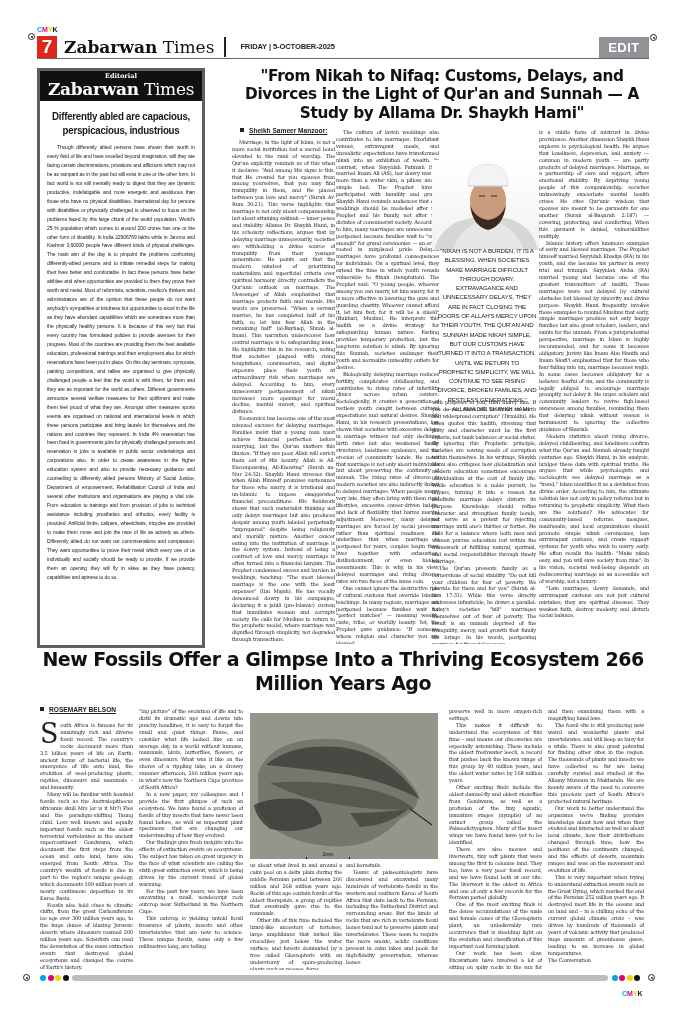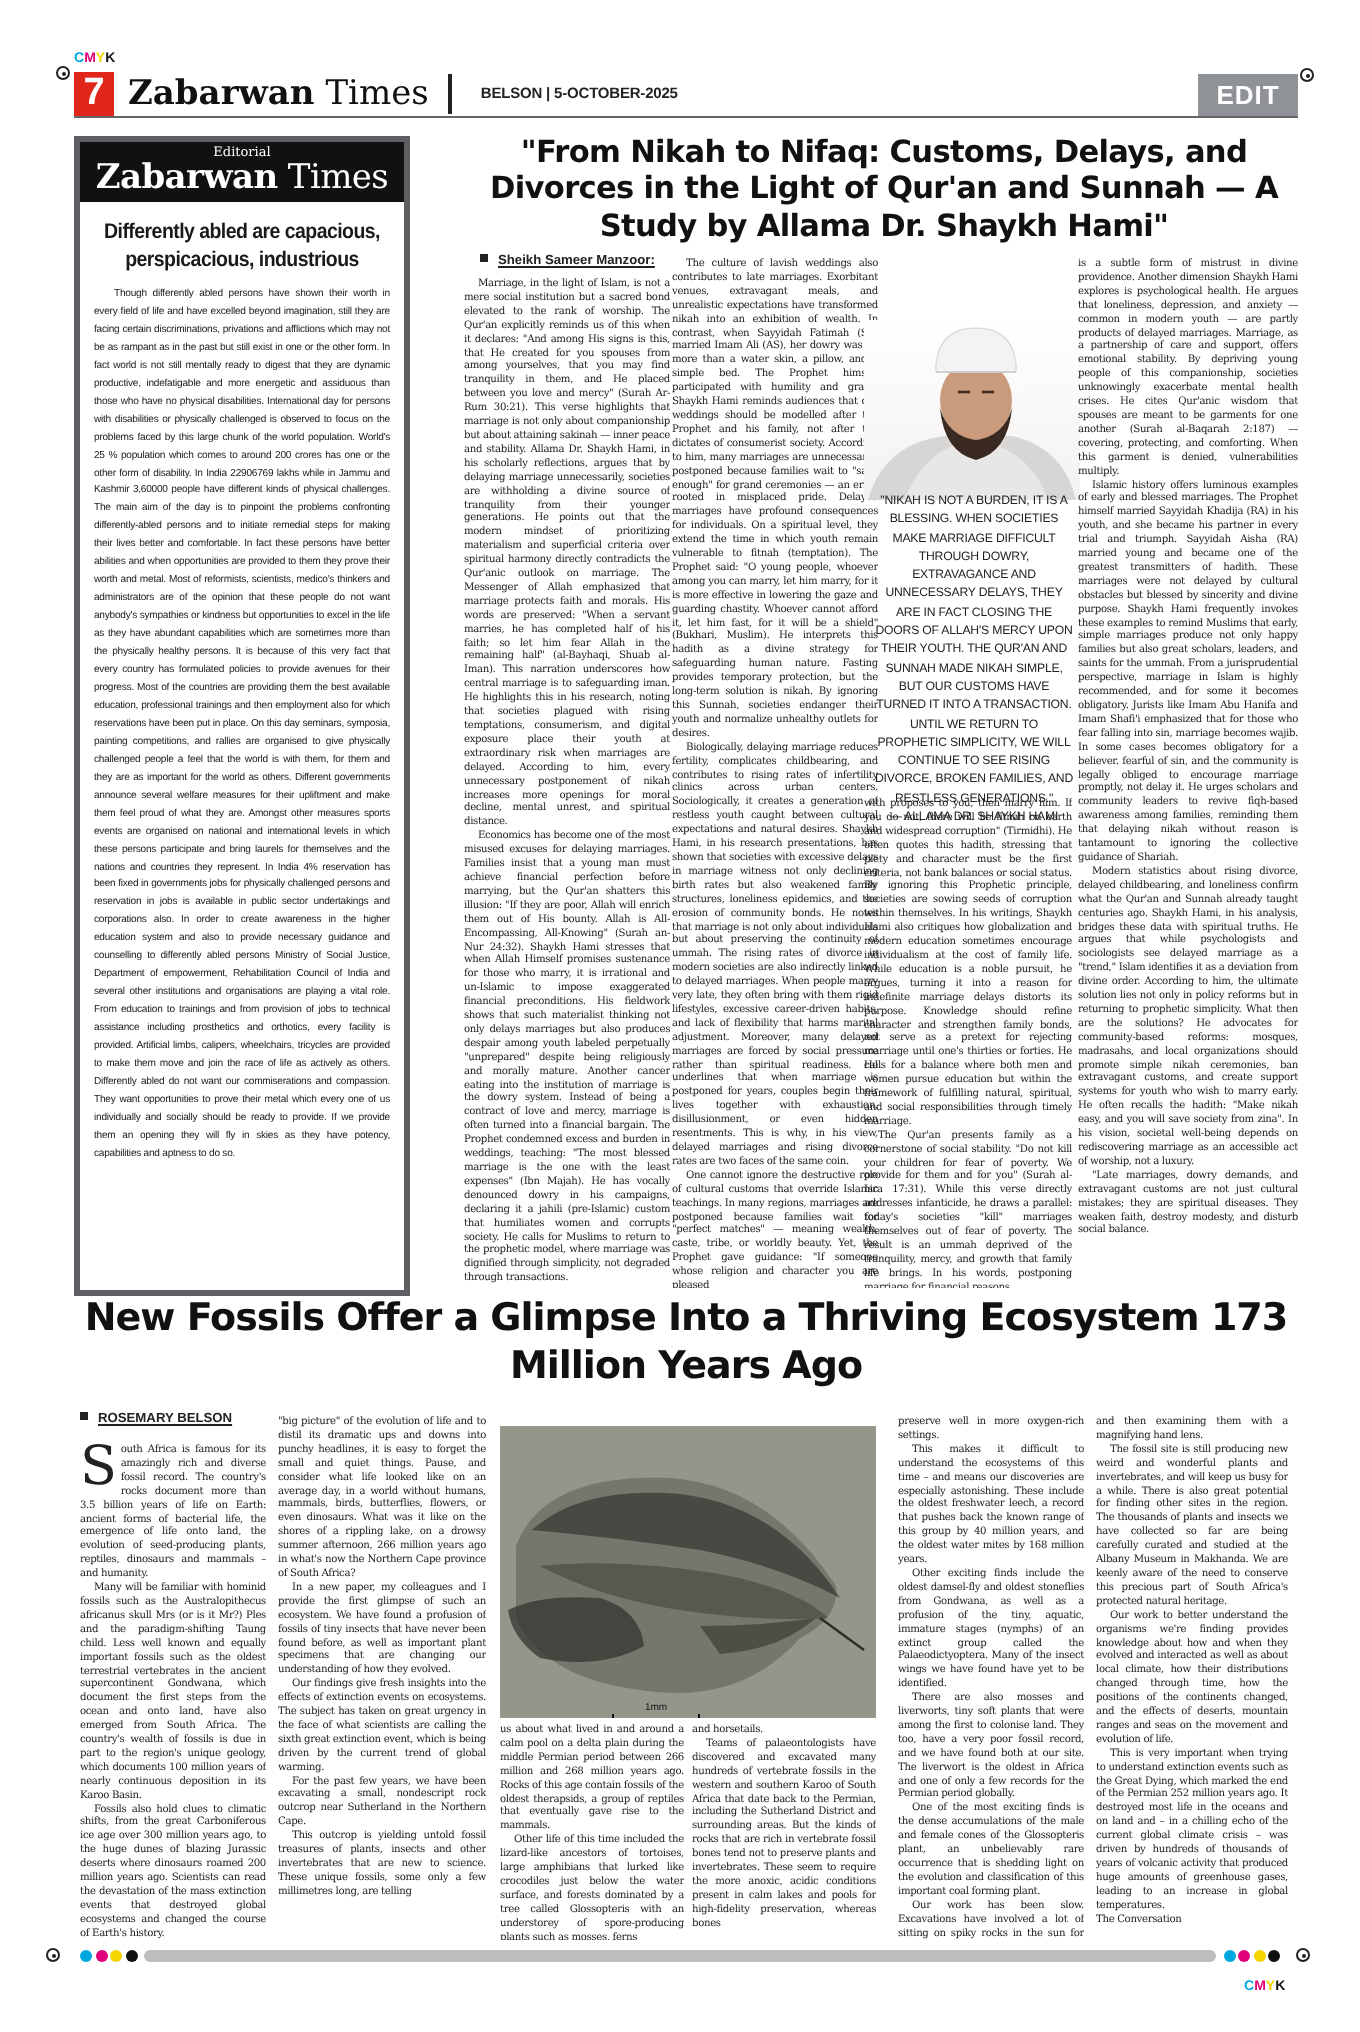--- a/index.html
+++ b/index.html
@@ -17,21 +17,21 @@
   .brand { font-family: "DejaVu Serif", serif; font-size: 17px; margin-left: 7px; line-height: 22px; color: #111; }
   .brand b { font-weight: 700; }
   .mast-sep { width: 2px; height: 20px; background: #222; margin: 0 14px 1px 10px; }
   .mast-date { font-family: "Liberation Sans", sans-serif; font-size: 7.5px; font-weight: 700; color: #222; line-height: 22px; letter-spacing: -0.1px; }
   .mast-date span.pipe { margin: 0 2px; }
   .edit-tab { position: absolute; right: 0; bottom: 0; width: 50px; height: 21px; background: #8f9296; color: #fff; font-family: "Liberation Sans", sans-serif; font-weight: 700; font-size: 13px; text-align: center; line-height: 22px; letter-spacing: 0.5px; }
 
   
   .editorial { position: absolute; left: 37px; top: 68px; width: 168px; height: 580px; border: 3px solid #5d5f62; background: #fff; }
   .ed-head { background: #111; color: #fff; text-align: center; padding: 2px 0 3px; }
-  .ed-kicker { font-family: "DejaVu Serif", serif; font-weight: 400; font-size: 6.5px; line-height: 7px; }
+  .ed-kicker { font-family: "DejaVu Serif", serif; font-weight: 700; font-size: 6.5px; line-height: 7px; }
   .ed-brand { font-family: "DejaVu Serif", serif; font-size: 17px; line-height: 18px; letter-spacing: -0.3px; }
   .ed-brand b { font-weight: 700; }
   .ed-title { font-family: "Liberation Sans", sans-serif; font-weight: 700; font-size: 10.6px; line-height: 14px; text-align: center; margin: 8px 4px 6px; letter-spacing: -0.3px; transform: scaleX(0.92); }
   .ed-body { font-family: "Liberation Sans", sans-serif; font-size: 5.05px; line-height: 8.95px; text-align: justify; padding: 0 7px; text-indent: 10px; letter-spacing: -0.12px; color: #1a1a1a; }
 
   
   .nk-headline { position: absolute; left: 232px; top: 67px; width: 420px; font-family: "DejaVu Sans", sans-serif; font-weight: 700; font-size: 15.3px; line-height: 18.4px; text-align: center; color: #111; letter-spacing: -0.35px; }
   .byline { position: absolute; font-family: "Liberation Sans", sans-serif; font-weight: 700; font-size: 6.6px; color: #222; }
   .byline .sq { display: inline-block; width: 4px; height: 4px; background: #222; margin-right: 5px; vertical-align: 1px; }
   .byline .nm { text-decoration: underline; }
@@ -60,21 +60,21 @@
 <div class="reg-mark" style="left:28px;top:33px;"></div>
 <div class="cmyk-tag" style="left:37px;top:26px;">
   <span class="c">C</span><span class="m">M</span><span class="y">Y</span><span class="k">K</span>
 </div>
 <div class="reg-mark" style="left:650px;top:34px;"></div>
 
 <header class="masthead">
   <div class="page-num">7</div>
   <div class="brand"><b>Zabarwan</b><span> Times</span></div>
   <div class="mast-sep"></div>
-  <div class="mast-date"><span>BELSON</span><span class="pipe">|</span><span>5-OCTOBER-2025</span></div>
+  <div class="mast-date"><span>FRIDAY</span><span class="pipe">|</span><span>5-OCTOBER-2025</span></div>
   <div class="edit-tab">EDIT</div>
 </header>
 
 <section class="editorial">
   <div class="ed-head">
     <div class="ed-kicker">Editorial</div>
     <div class="ed-brand"><b>Zabarwan</b><span> Times</span></div>
   </div>
   <h2 class="ed-title">Differently abled are capacious, perspicacious, industrious</h2>
   <p class="ed-body">Though differently abled persons have shown their worth in every field of life and have excelled beyond imagination, still they are facing certain discriminations, privations and afflictions which may not be as rampant as in the past but still exist in one or the other form. In fact world is not still mentally ready to digest that they are dynamic productive, indefatigable and more energetic and assiduous than those who have no physical disabilities. International day for persons with disabilities or physically challenged is observed to focus on the problems faced by this large chunk of the world population. World's 25 % population which comes to around 200 crores has one or the other form of disability. In India 22906769 lakhs while in Jammu and Kashmir 3,60000 people have different kinds of physical challenges. The main aim of the day is to pinpoint the problems confronting differently-abled persons and to initiate remedial steps for making their lives better and comfortable. In fact these persons have better abilities and when opportunities are provided to them they prove their worth and metal. Most of reformists, scientists, medico's thinkers and administrators are of the opinion that these people do not want anybody's sympathies or kindness but opportunities to excel in the life as they have abundant capabilities which are sometimes more than the physically healthy persons. It is because of this very fact that every country has formulated policies to provide avenues for their progress. Most of the countries are providing them the best available education, professional trainings and then employment also for which reservations have been put in place. On this day seminars, symposia, painting competitions, and rallies are organised to give physically challenged people a feel that the world is with them, for them and they are as important for the world as others. Different governments announce several welfare measures for their upliftment and make them feel proud of what they are. Amongst other measures sports events are organised on national and international levels in which these persons participate and bring laurels for themselves and the nations and countries they represent. In India 4% reservation has been fixed in governments jobs for physically challenged persons and reservation in jobs is available in public sector undertakings and corporations also. In order to create awareness in the higher education system and also to provide necessary guidance and counselling to differently abled persons Ministry of Social Justice, Department of empowerment, Rehabilitation Council of India and several other institutions and organisations are playing a vital role. From education to trainings and from provision of jobs to technical assistance including prosthetics and orthotics, every facility is provided. Artificial limbs, calipers, wheelchairs, tricycles are provided to make them move and join the race of life as actively as others. Differently abled do not want our commiserations and compassion. They want opportunities to prove their metal which every one of us individually and socially should be ready to provide. If we provide them an opening they will fly in skies as they have potency, capabilities and aptness to do so.</p>
@@ -119,21 +119,21 @@
   <p class="noind">with proposes to you, then marry him. If you do not, there will be fitnah on earth and widespread corruption" (Tirmidhi). He often quotes this hadith, stressing that piety and character must be the first criteria, not bank balances or social status. By ignoring this Prophetic principle, societies are sowing seeds of corruption within themselves. In his writings, Shaykh Hami also critiques how globalization and modern education sometimes encourage individualism at the cost of family life. While education is a noble pursuit, he argues, turning it into a reason for indefinite marriage delays distorts its purpose. Knowledge should refine character and strengthen family bonds, not serve as a pretext for rejecting marriage until one's thirties or forties. He calls for a balance where both men and women pursue education but within the framework of fulfilling natural, spiritual, and social responsibilities through timely marriage.</p>
   <p>The Qur'an presents family as a cornerstone of social stability. "Do not kill your children for fear of poverty. We provide for them and for you" (Surah al-Isra 17:31). While this verse directly addresses infanticide, he draws a parallel: today's societies "kill" marriages themselves out of fear of poverty. The result is an ummah deprived of the tranquility, mercy, and growth that family life brings. In his words, postponing marriage for financial reasons</p>
 </div>
 <div class="col" style="left:539px;top:129px;width:110px;height:515px;overflow:hidden;">
   <p class="noind">is a subtle form of mistrust in divine providence. Another dimension Shaykh Hami explores is psychological health. He argues that loneliness, depression, and anxiety — common in modern youth — are partly products of delayed marriages. Marriage, as a partnership of care and support, offers emotional stability. By depriving young people of this companionship, societies unknowingly exacerbate mental health crises. He cites Qur'anic wisdom that spouses are meant to be garments for one another (Surah al-Baqarah 2:187) — covering, protecting, and comforting. When this garment is denied, vulnerabilities multiply.</p>
   <p>Islamic history offers luminous examples of early and blessed marriages. The Prophet himself married Sayyidah Khadija (RA) in his youth, and she became his partner in every trial and triumph. Sayyidah Aisha (RA) married young and became one of the greatest transmitters of hadith. These marriages were not delayed by cultural obstacles but blessed by sincerity and divine purpose. Shaykh Hami frequently invokes these examples to remind Muslims that early, simple marriages produce not only happy families but also great scholars, leaders, and saints for the ummah. From a jurisprudential perspective, marriage in Islam is highly recommended, and for some it becomes obligatory. Jurists like Imam Abu Hanifa and Imam Shafi'i emphasized that for those who fear falling into sin, marriage becomes wajib. In some cases becomes obligatory for a believer. fearful of sin, and the community is legally obliged to encourage marriage promptly, not delay it. He urges scholars and community leaders to revive fiqh-based awareness among families, reminding them that delaying nikah without reason is tantamount to ignoring the collective guidance of Shariah.</p>
   <p>Modern statistics about rising divorce, delayed childbearing, and loneliness confirm what the Qur'an and Sunnah already taught centuries ago. Shaykh Hami, in his analysis, bridges these data with spiritual truths. He argues that while psychologists and sociologists see delayed marriage as a "trend," Islam identifies it as a deviation from divine order. According to him, the ultimate solution lies not only in policy reforms but in returning to prophetic simplicity. What then are the solutions? He advocates for community-based reforms: mosques, madrasahs, and local organizations should promote simple nikah ceremonies, ban extravagant customs, and create support systems for youth who wish to marry early. He often recalls the hadith: "Make nikah easy, and you will save society from zina". In his vision, societal well-being depends on rediscovering marriage as an accessible act of worship, not a luxury.</p>
   <p>"Late marriages, dowry demands, and extravagant customs are not just cultural mistakes; they are spiritual diseases. They weaken faith, destroy modesty, and disturb social balance.</p>
 </div>
 
-<h1 class="fs-headline">New Fossils Offer a Glimpse Into a Thriving Ecosystem 173 Million Years Ago</h1>
+<h1 class="fs-headline">New Fossils Offer a Glimpse Into a Thriving Ecosystem 266 Million Years Ago</h1>
 <div class="byline" style="left:40px;top:706px;"><span class="sq"></span><span class="nm">ROSEMARY BELSON</span></div>
 
 <div class="col" style="left:40px;top:722px;width:93px;height:248px;overflow:hidden;">
   <p class="noind"><span class="dropcap">S</span><span>outh Africa is famous for its amazingly rich and diverse fossil record. The country's rocks document more than 3.5 billion years of life on Earth: ancient forms of bacterial life, the emergence of life onto land, the evolution of seed-producing plants, reptiles, dinosaurs and mammals – and humanity.</span></p>
   <p>Many will be familiar with hominid fossils such as the Australopithecus africanus skull Mrs (or is it Mr?) Ples and the paradigm-shifting Taung child. Less well known and equally important fossils such as the oldest terrestrial vertebrates in the ancient supercontinent Gondwana, which document the first steps from the ocean and onto land, have also emerged from South Africa. The country's wealth of fossils is due in part to the region's unique geology, which documents 100 million years of nearly continuous deposition in its Karoo Basin.</p>
   <p>Fossils also hold clues to climatic shifts, from the great Carboniferous ice age over 300 million years ago, to the huge dunes of blazing Jurassic deserts where dinosaurs roamed 200 million years ago. Scientists can read the devastation of the mass extinction events that destroyed global ecosystems and changed the course of Earth's history.</p>
 
 </div>
 <div class="col" style="left:139px;top:708px;width:104px;height:262px;overflow:hidden;">
   <p class="noind">"big picture" of the evolution of life and to distil its dramatic ups and downs into punchy headlines, it is easy to forget the small and quiet things. Pause, and consider what life looked like on an average day, in a world without humans, mammals, birds, butterflies, flowers, or even dinosaurs. What was it like on the shores of a rippling lake, on a drowsy summer afternoon, 266 million years ago in what's now the Northern Cape province of South Africa?</p>

